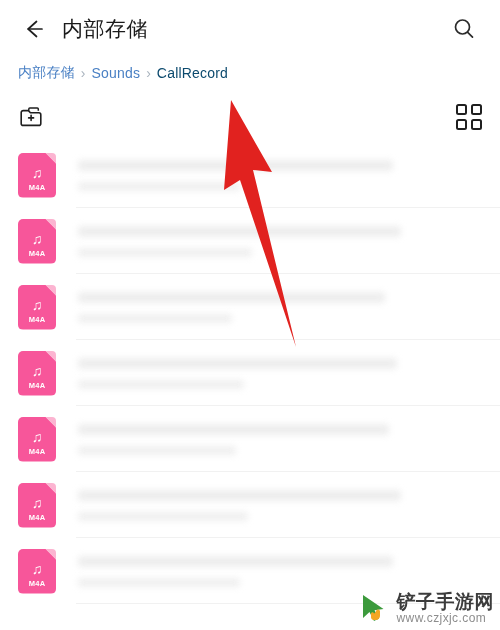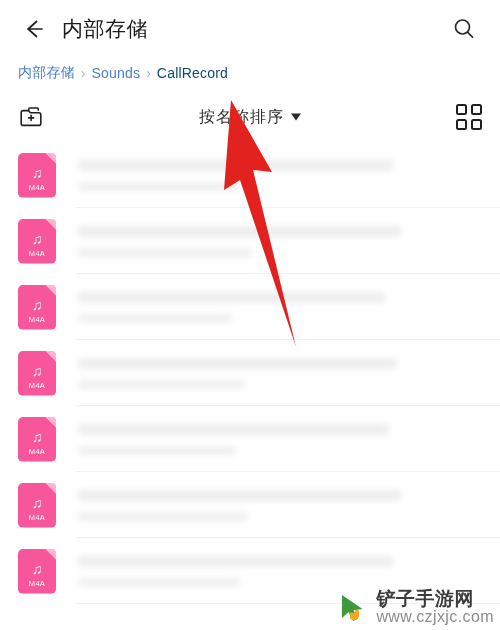--- a/index.html
+++ b/index.html
@@ -187,21 +187,21 @@
     line-height: 1;
   }
   .file-icon .ext {
     position: absolute;
     bottom: 6px;
     left: 0;
     right: 0;
     text-align: center;
     color: #ffffff;
     font-size: 7.5px;
-    font-weight: normal;
+    font-weight: bold;
     letter-spacing: 0.3px;
   }
   .file-meta {
     flex: 1 1 auto;
     min-width: 0;
   }
   
   .redact {
     background: #ededed;
     border-radius: 3px;
@@ -248,21 +248,21 @@
     align-items: flex-start;
     line-height: 1.05;
   }
   .wm-title {
     font-size: 19px;
     font-weight: bold;
     color: #3c3c3c;
     letter-spacing: 0.5px;
   }
   .wm-url {
-    font-size: 16px;
+    font-size: 12px;
     color: #8d8d8d;
     letter-spacing: 0.4px;
   }
 </style>
 </head>
 <body>
 
 <div class="header">
   <div class="back-icon">
     <svg width="26" height="26" viewBox="0 0 26 26" aria-hidden="true">
@@ -290,24 +290,20 @@
 <div class="toolbar">
   <div class="new-folder-icon">
     <svg width="26" height="26" viewBox="0 0 26 26" aria-hidden="true">
       <path d="M3.2 8.6 a2 2 0 0 1 2-2 h5.2 l2 2.2 h8.4 a2 2 0 0 1 2 2 v8.6 a2 2 0 0 1 -2 2 h-15.6 a2 2 0 0 1 -2 -2 z" fill="none" stroke="#1f1f1f" stroke-width="1.6" stroke-linejoin="round"></path>
       <path d="M10.8 6.6 L10.8 4.9 a1 1 0 0 1 1 -1 h7.5 a1 1 0 0 1 1 1 v1.8" fill="none" stroke="#1f1f1f" stroke-width="1.5" stroke-linejoin="round"></path>
       <line x1="13.1" y1="11.4" x2="13.1" y2="16.4" stroke="#1f1f1f" stroke-width="1.6" stroke-linecap="round"></line>
       <line x1="10.6" y1="13.9" x2="15.6" y2="13.9" stroke="#1f1f1f" stroke-width="1.6" stroke-linecap="round"></line>
     </svg>
   </div>
 
-  <div class="sort-control">
-    <span class="sort-label">按名称排序</span>
-    <span class="caret-down"></span>
-  </div>
 
   <div class="grid-view-icon">
     <i></i>
     <i></i>
     <i></i>
     <i></i>
   </div>
 </div>
 
 <div class="file-list">

